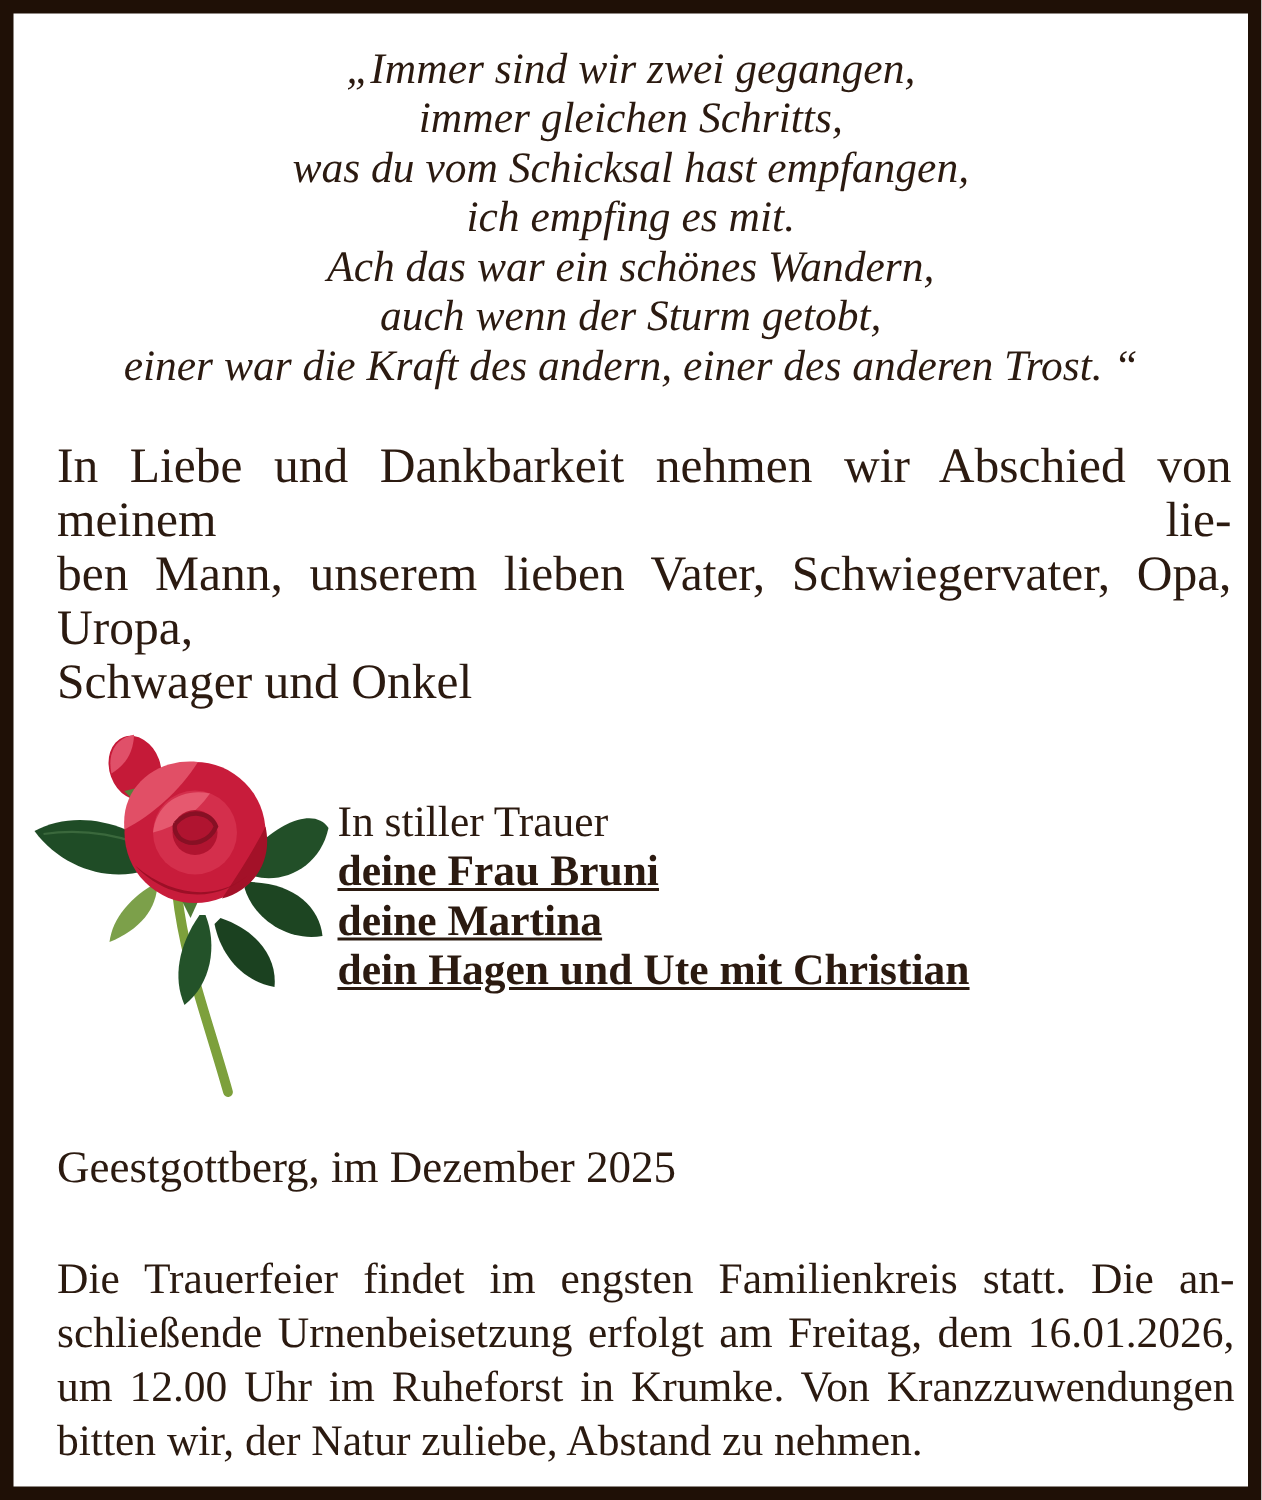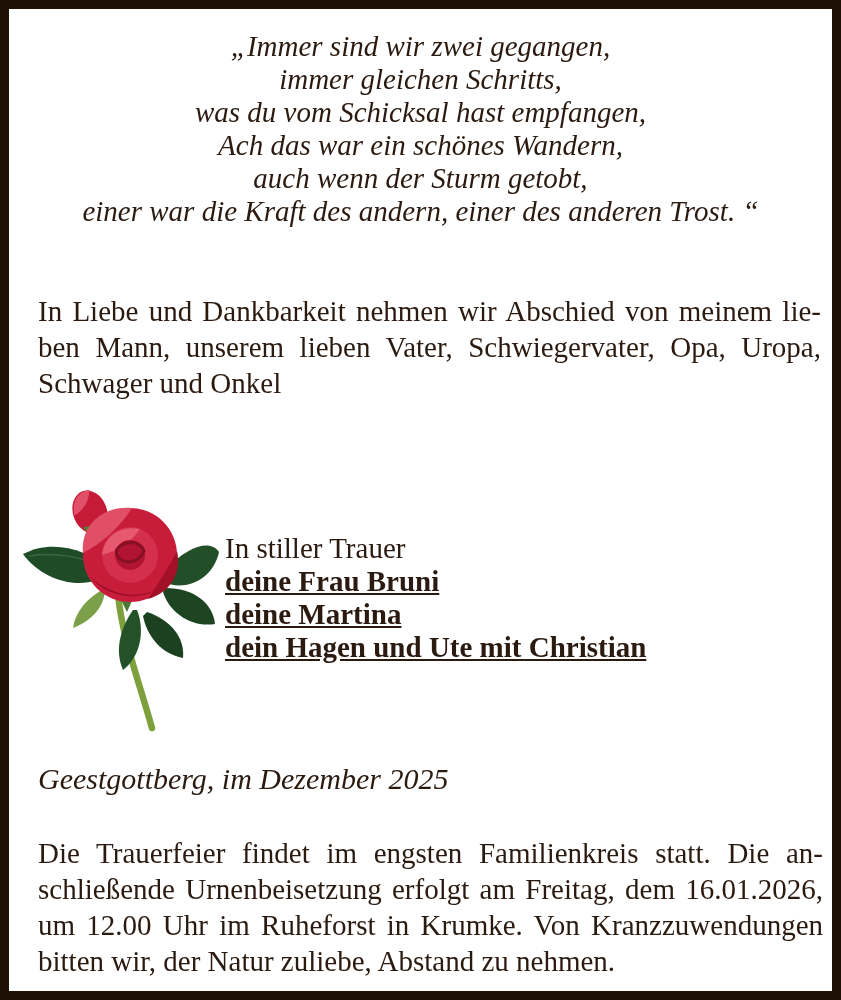--- a/index.html
+++ b/index.html
@@ -18,21 +18,21 @@
     position: absolute;
     top: 21px; left: 0; right: 0;
     text-align: center;
     font-style: italic;
     font-size: 29px;
     line-height: 33px;
   }
   .intro {
     position: absolute;
     top: 284px; left: 29px; right: 11px;
-    font-size: 29px;
+    font-size: 33px;
     line-height: 36px;
   }
   .jline { text-align: justify; text-align-last: justify; }
   .jlast { text-align: left; }
   .name {
     position: absolute;
     top: 389px; left: 0; right: 0;
     margin: 0;
     text-align: center;
     font-size: 62px;
@@ -64,38 +64,38 @@
     position: absolute;
     top: 689px; left: 216px;
     font-size: 29px;
     font-weight: bold;
     font-style: italic;
   }
   .location {
     position: absolute;
     top: 753px; left: 29px;
     font-size: 30px;
-    font-style: italic;
   }
   .notice {
     position: absolute;
     top: 826px; left: 29px; right: 9px;
     font-size: 29px;
     line-height: 36px;
   }
 </style>
 </head>
 <body>
 
 <div class="page">
 
   <div class="poem">
     <div class="poem-line">„Immer sind wir zwei gegangen,</div>
     <div class="poem-line">immer gleichen Schritts,</div>
     <div class="poem-line">was du vom Schicksal hast empfangen,</div>
+    <div class="poem-line">ich empfing es mit.</div>
     <div class="poem-line">Ach das war ein schönes Wandern,</div>
     <div class="poem-line">auch wenn der Sturm getobt,</div>
     <div class="poem-line">einer war die Kraft des andern, einer des anderen Trost. “</div>
   </div>
 
   <div class="intro">
     <div class="jline">In Liebe und Dankbarkeit nehmen wir Abschied von meinem lie-</div>
     <div class="jline">ben Mann, unserem lieben Vater, Schwiegervater, Opa, Uropa,</div>
     <div class="jlast">Schwager und Onkel</div>
   </div>

